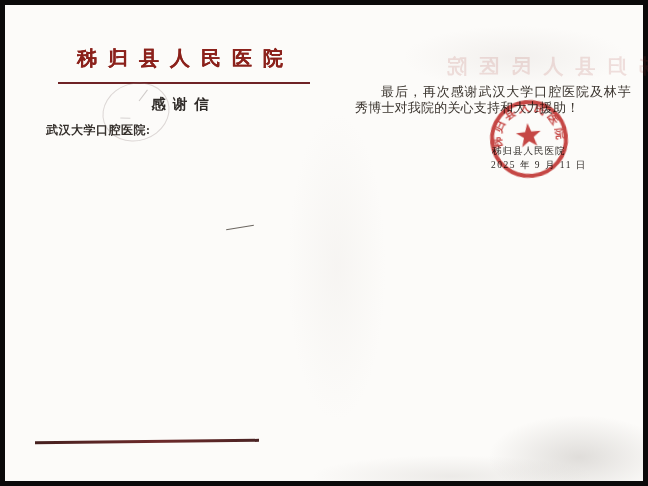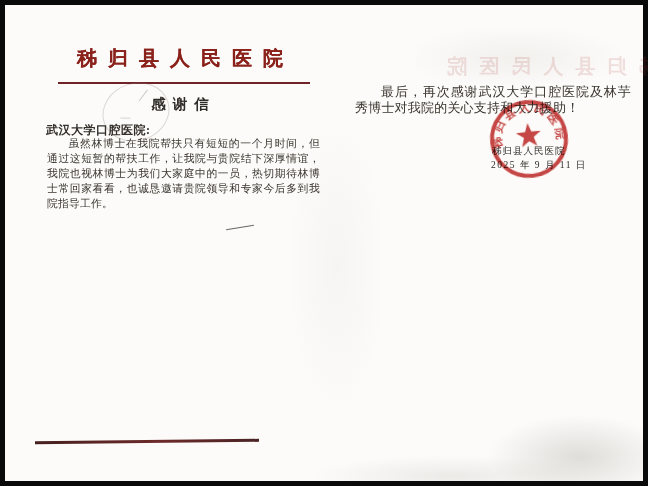--- a/index.html
+++ b/index.html
@@ -102,21 +102,20 @@
     <div class="letter-title">感谢信</div>
 
     <div class="faint-stamp">
       <div class="mark"></div>
       <div class="mark2"></div>
     </div>
 
     <p class="salutation">武汉大学口腔医院:</p>
 
     <div class="body-text">
-      <p>虽然林博士在我院帮扶只有短短的一个月时间，但通过这短暂的帮扶工作，让我院与贵院结下深厚情谊，我院也视林博士为我们大家庭中的一员，热切期待林博士常回家看看，也诚恳邀请贵院领导和专家今后多到我院指导工作。</p>
     </div>
 
     <div class="pen-mark"></div>
     <div class="footer-rule"></div>
   </div>
 
   <div class="page page-right">
     <div class="bleed-text">秭归县人民医院</div>
 
     <p class="closing">最后，再次感谢武汉大学口腔医院及林芋秀博士对我院的关心支持和大力援助！</p>

